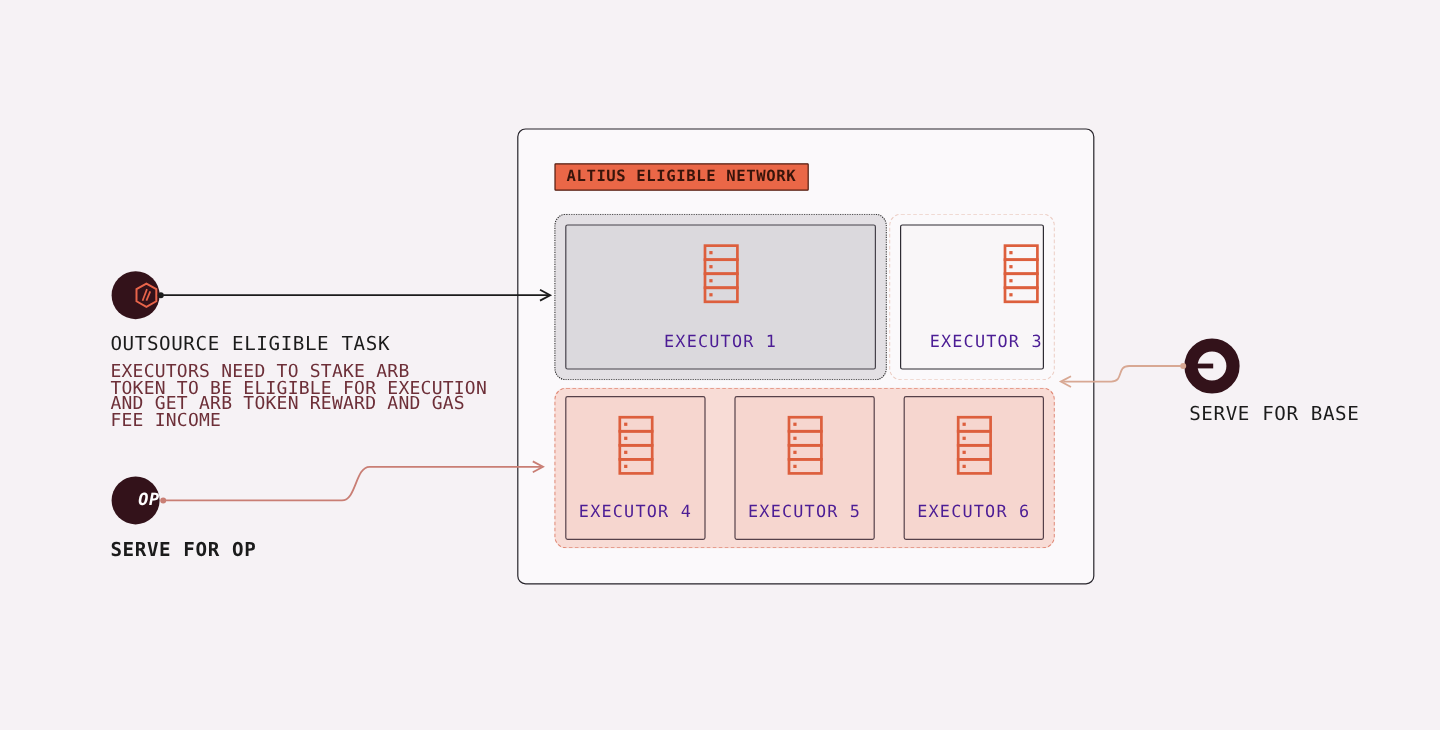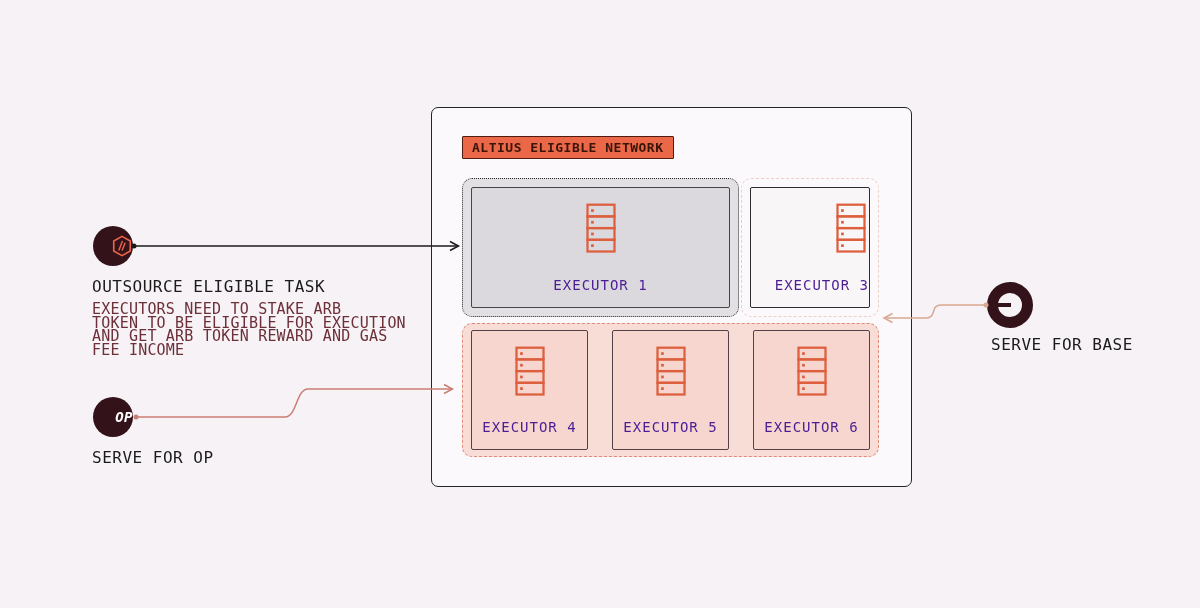--- a/index.html
+++ b/index.html
@@ -31,21 +31,21 @@
   .op-circle  { left: 93px; top: 397px; }
   .op-circle span {
     color: #ffffff; font-weight: bold; font-style: italic;
     font-size: 14px; letter-spacing: 0.5px;
   }
   .outsource-title { left: 92px; top: 277px; font-size: 16px; font-weight: 500; letter-spacing: 0.5px; }
   .outsource-desc  {
     left: 92px; top: 303px; font-size: 15px; line-height: 13.5px;
     color: #6d2f38; font-weight: 500; white-space: pre-line; letter-spacing: 0.2px;
   }
-  .op-caption   { left: 92px;  top: 448px; font-size: 16px; font-weight: 400; letter-spacing: 0.5px; }
+  .op-caption   { left: 92px;  top: 448px; font-size: 16px; font-weight: 700; letter-spacing: 0.5px; }
   .base-caption { left: 991px; top: 335px; font-size: 16px; font-weight: 400; letter-spacing: 0.5px; }
 
   
   .base-ring {
     position: absolute; left: 987px; top: 282px;
     width: 46px; height: 46px; border-radius: 50%;
     border: 11px solid #33121a; background: #f6f2f5; z-index: 2;
   }
   .base-bar {
     position: absolute; left: -2px; top: 50%;

